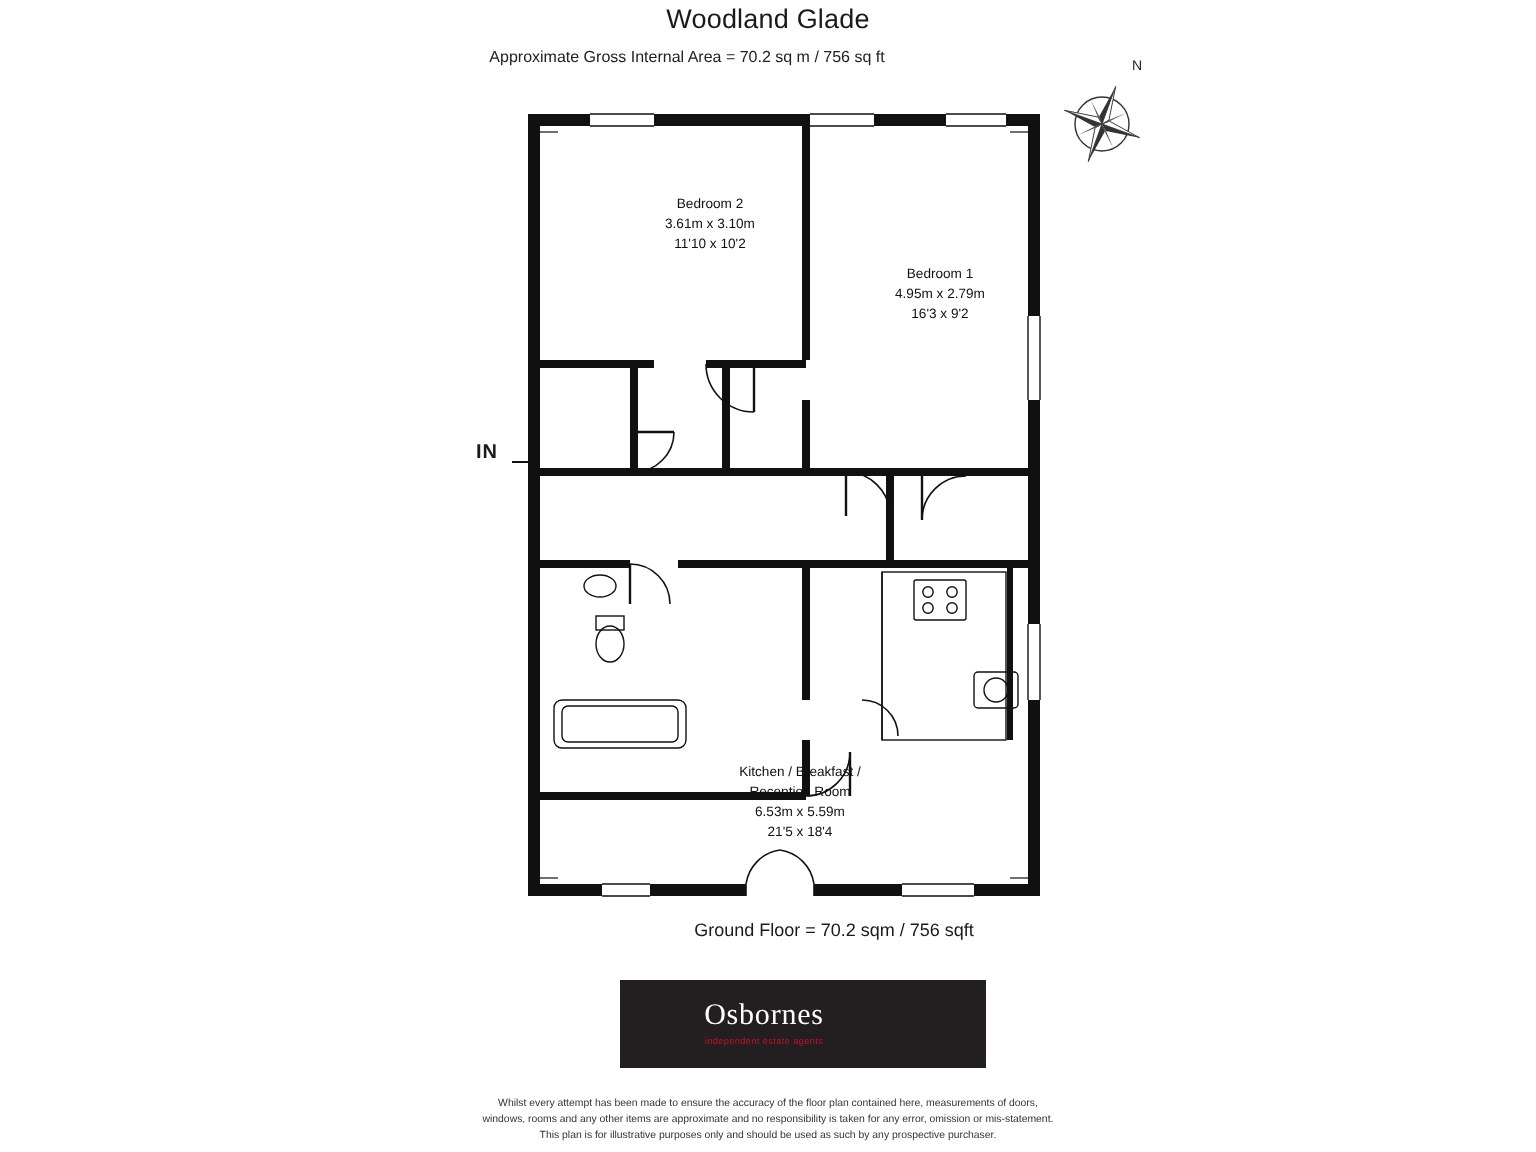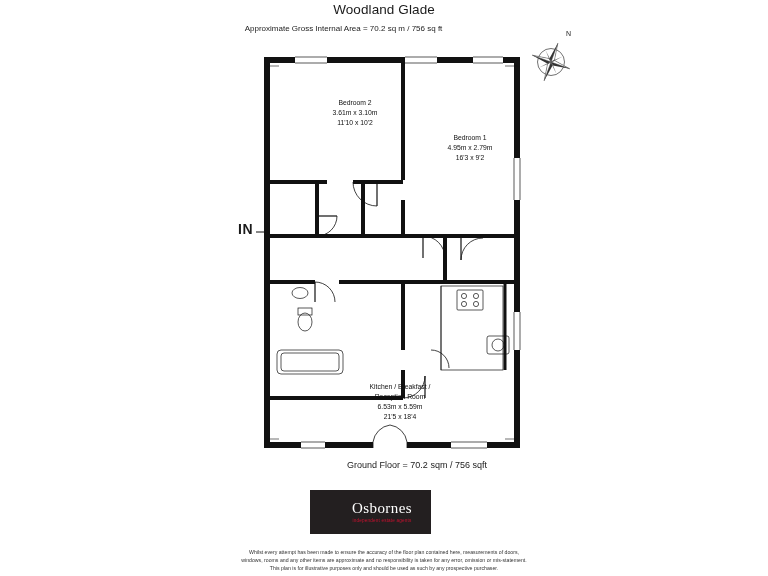--- a/index.html
+++ b/index.html
@@ -72,21 +72,21 @@
     color: #111;
     white-space: nowrap;
   }
   .room-label .rname { font-size: 6.8px; }
 
   
   .in-marker {
     position: absolute;
     left: 238px;
     top: 221px;
-    font-size: 14px;
+    font-size: 10px;
     font-weight: bold;
     letter-spacing: 0.5px;
   }
   .in-arrow {
     position: absolute;
     left: 256px;
     top: 223px;
     width: 14px;
     height: 10px;
   }
@@ -98,23 +98,24 @@
     width: 768px;
     text-align: center;
     font-size: 9px;
     font-weight: normal;
     margin-left: 33px;
   }
   .logo-box {
     position: absolute;
     left: 310px;
     top: 490px;
-    width: 121px;
+    width: 144px;
     height: 44px;
     background: #231f20;
+    padding-left: 39px;
   }
   .logo-name {
     position: absolute;
     left: 0; top: 10px;
     width: 144px;
     text-align: center;
     color: #ffffff;
     font-size: 15px;
     font-family: "Liberation Serif", serif;
     letter-spacing: 0.4px;

